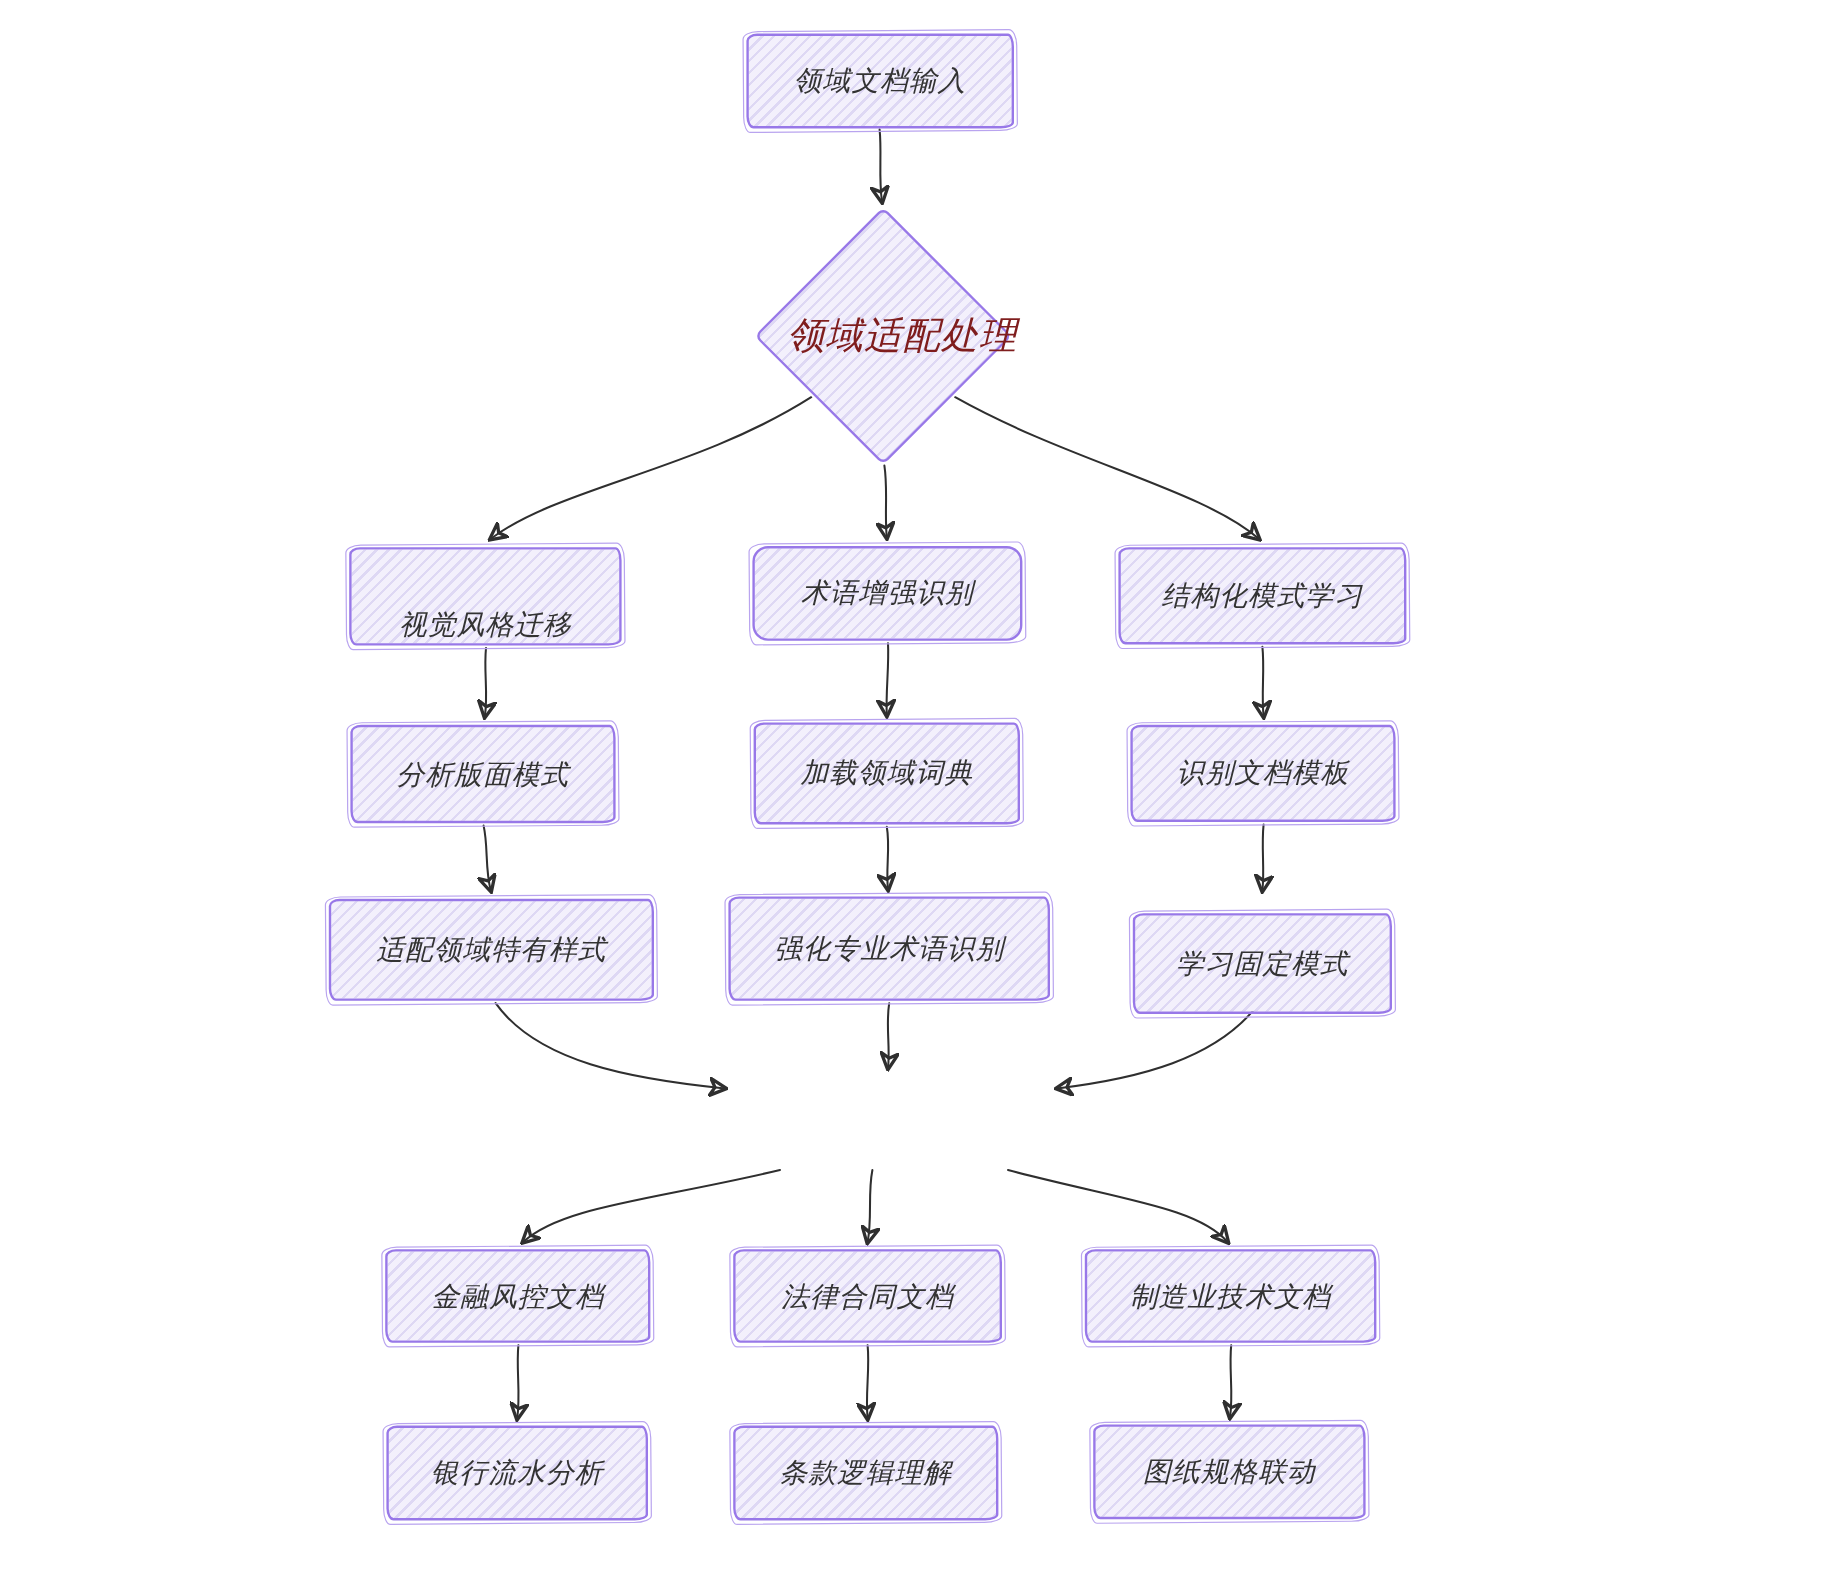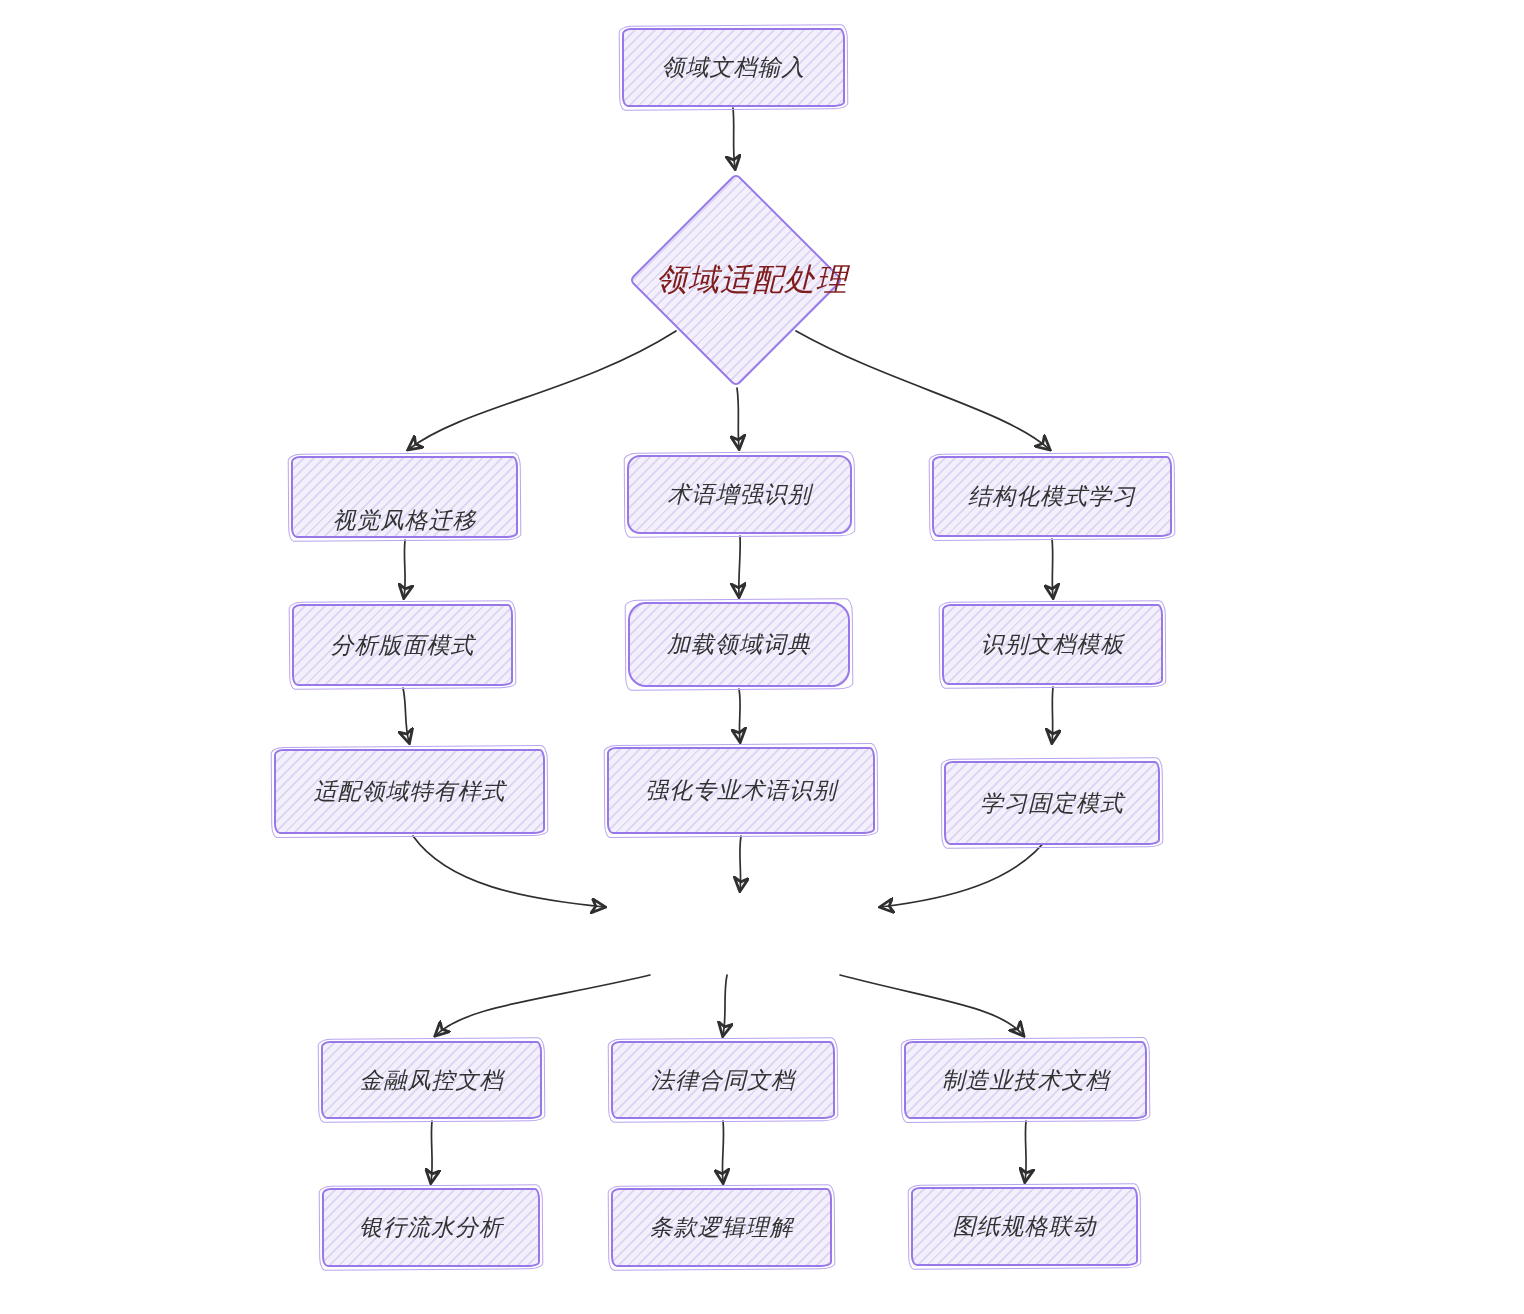--- a/index.html
+++ b/index.html
@@ -89,21 +89,21 @@
     letter-spacing: 1px;
   }
 
   
   #n-input          { left: 622px;  top: 28px;   width: 223px; height: 79px; }
   #n-adapt          { left: 628px;  top: 172px;  width: 216px; height: 216px; }
   #n-visual-style   { left: 291px;  top: 456px;  width: 227px; height: 82px; align-items: flex-end; }
   #n-term-enhance   { left: 627px;  top: 455px;  width: 225px; height: 79px; border-radius: 13px; }
   #n-struct-learn   { left: 932px;  top: 456px;  width: 240px; height: 81px; }
   #n-layout-pattern { left: 292px;  top: 604px;  width: 221px; height: 82px; }
-  #n-load-dict      { left: 628px;  top: 602px;  width: 222px; height: 85px; border-radius: 18px; }
+  #n-load-dict      { left: 628px;  top: 602px;  width: 222px; height: 85px; }
   #n-doc-template   { left: 942px;  top: 604px;  width: 221px; height: 81px; }
   #n-domain-style   { left: 274px;  top: 749px;  width: 271px; height: 85px; }
   #n-pro-term       { left: 607px;  top: 747px;  width: 268px; height: 87px; }
   #n-fixed-pattern  { left: 944px;  top: 749px;  width: 216px; height: 84px; margin-top: 12px; }
   #n-ocr-engine     { left: 611px;  top: 896px;  width: 263px; height: 77px; }
   #n-finance        { left: 321px;  top: 1041px; width: 221px; height: 78px; text-align: right; }
   #n-legal          { left: 611px;  top: 1041px; width: 224px; height: 78px; }
   #n-manufacturing  { left: 904px;  top: 1041px; width: 243px; height: 78px; }
   #n-bank-flow      { left: 322px;  top: 1188px; width: 218px; height: 79px; }
   #n-clause-logic   { left: 611px;  top: 1188px; width: 221px; height: 79px; }

